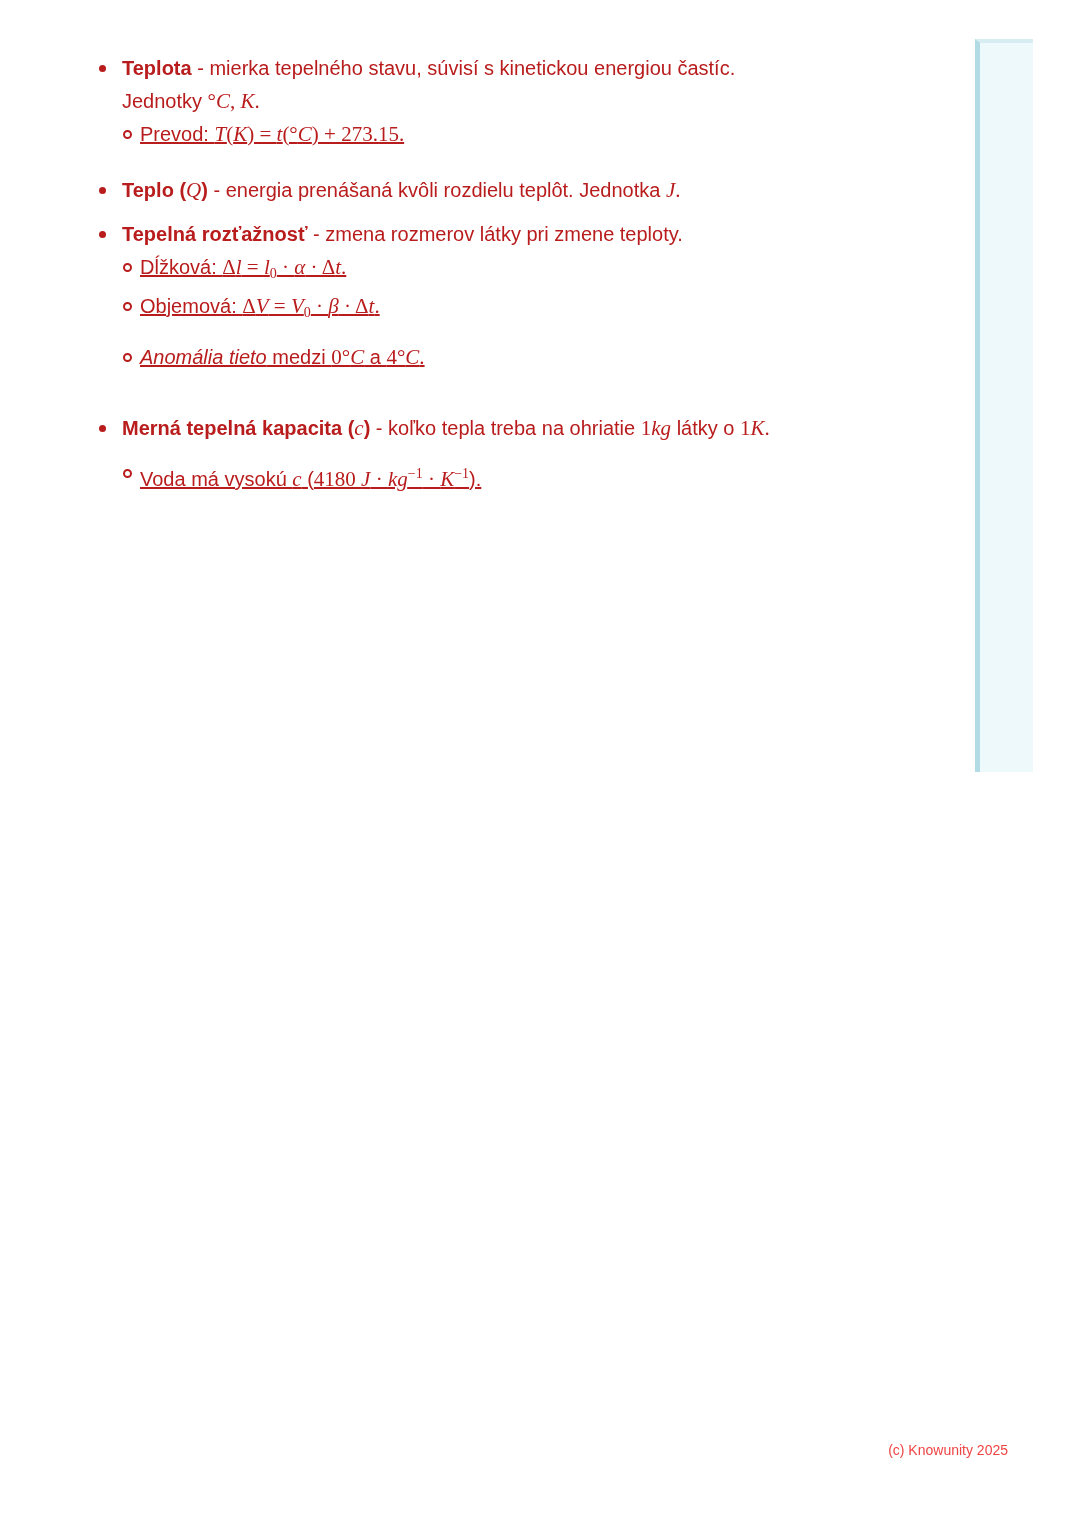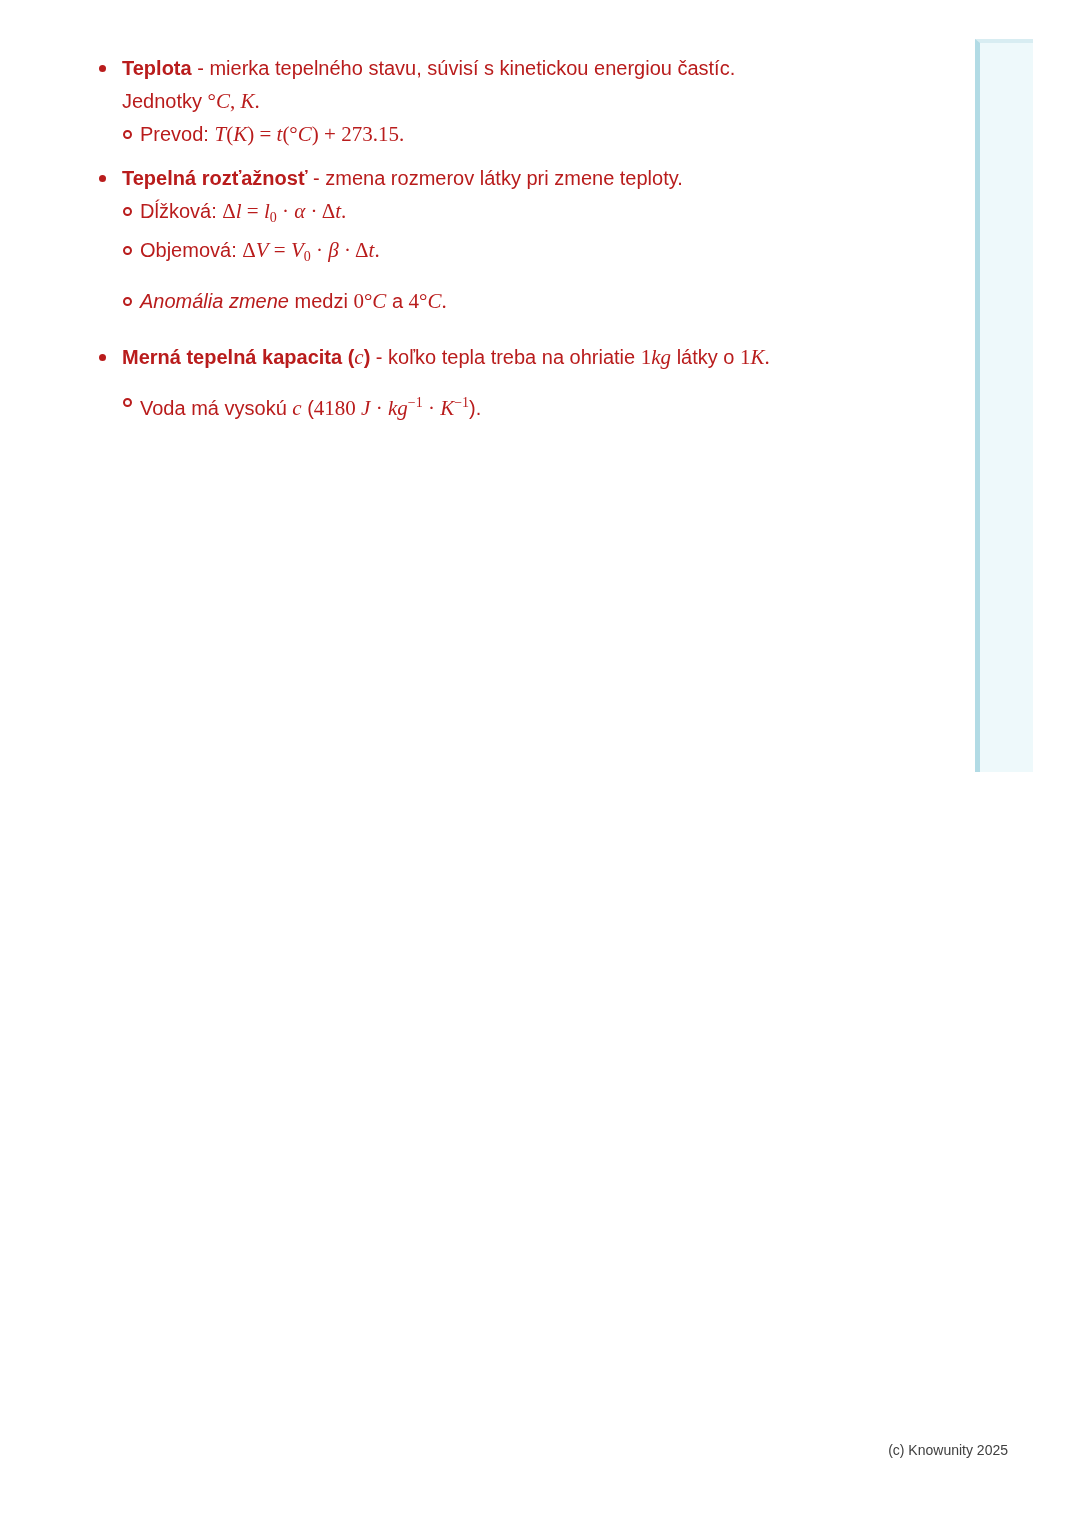--- a/index.html
+++ b/index.html
@@ -3,21 +3,21 @@
 <meta charset="utf-8">
 <style>
   html,body{margin:0;padding:0;}
   body{
     width:1080px;height:1528px;position:relative;background:#ffffff;
     font-family:"Liberation Sans",sans-serif;overflow:hidden;
   }
   .content{position:absolute;left:88px;top:52px;width:860px;color:#222b3a;}
   .line{line-height:33px;font-size:20px;white-space:nowrap;}
   .item1{position:relative;padding-left:34px;}
-  .item2{position:relative;padding-left:18px;}
+  .item2{position:relative;padding-left:18px;text-decoration:underline;}
   .marker{display:block;}
   .dot{position:absolute;left:11px;top:13px;width:7px;height:7px;border-radius:50%;background:currentColor;}
   .circle{position:absolute;left:1px;top:12px;width:5px;height:5px;border:2px solid currentColor;border-radius:50%;background:transparent;}
   .run.b{font-weight:bold;}
   .run.i{font-style:italic;}
   .run.m{font-family:"Liberation Serif",serif;font-style:italic;font-size:21px;}
   .run.mr{font-family:"Liberation Serif",serif;font-size:21px;}
   .run.sup{font-family:"Liberation Serif",serif;font-size:14px;vertical-align:8px;}
   .run.sub{font-family:"Liberation Serif",serif;font-size:14px;vertical-align:-4px;}
   .paragraph{margin-top:22px;}
@@ -34,42 +34,46 @@
   <div id="list">
       <div class="item1">
         <span class="marker dot"></span>
         <div class="line"><span class="run b">Teplota</span><span class="run t"> - mierka tepelného stavu, súvisí s kinetickou energiou častíc.</span></div>
         <div class="line"><span class="run t">Jednotky </span><span class="run mr">°</span><span class="run m">C</span><span class="run mr">, </span><span class="run m">K</span><span class="run mr">.</span></div>
         <div class="item2">
           <span class="marker circle"></span>
           <div class="line"><span class="run t">Prevod: </span><span class="run m">T</span><span class="run mr">(</span><span class="run m">K</span><span class="run mr">) = </span><span class="run m">t</span><span class="run mr">(°</span><span class="run m">C</span><span class="run mr">) + 273.15.</span></div>
         </div>
       </div>
+      <div class="item1" style="margin-top: 23px;">
+        <span class="marker dot"></span>
+        <div class="line"><span class="run b">Teplo (</span><span class="run m">Q</span><span class="run b">)</span><span class="run t"> - energia prenášaná kvôli rozdielu teplôt. Jednotka </span><span class="run m">J</span><span class="run mr">.</span></div>
+      </div>
       <div class="item1" style="margin-top: 11px;">
         <span class="marker dot"></span>
         <div class="line"><span class="run b">Tepelná rozťažnosť</span><span class="run t"> - zmena rozmerov látky pri zmene teploty.</span></div>
         <div class="item2">
           <span class="marker circle"></span>
           <div class="line"><span class="run t">Dĺžková: </span><span class="run mr">Δ</span><span class="run m">l</span><span class="run mr"> = </span><span class="run m">l</span><span class="run sub">0</span><span class="run mr"> · </span><span class="run m">α</span><span class="run mr"> · Δ</span><span class="run m">t</span><span class="run mr">.</span></div>
         </div>
         <div class="item2" style="">
           <span class="marker circle"></span>
           <div class="line"><span class="run t">Objemová: </span><span class="run mr">Δ</span><span class="run m">V</span><span class="run mr"> = </span><span class="run m">V</span><span class="run sub">0</span><span class="run mr"> · </span><span class="run m">β</span><span class="run mr"> · Δ</span><span class="run m">t</span><span class="run mr">.</span></div>
         </div>
         <div class="item2" style="margin-top: 12px;">
           <span class="marker circle"></span>
-          <div class="line"><span class="run i">Anomália zmene</span><span class="run t"> medzi </span><span class="run mr">0°</span><span class="run m">C</span><span class="run t"> a </span><span class="run mr">4°</span><span class="run m">C</span><span class="run mr">.</span></div>
+          <div class="line"><span class="run i">Anomália tieto</span><span class="run t"> medzi </span><span class="run mr">0°</span><span class="run m">C</span><span class="run t"> a </span><span class="run mr">4°</span><span class="run m">C</span><span class="run mr">.</span></div>
         </div>
       </div>
-      <div class="item1" style="margin-top: 23px;">
+      <div class="item1" style="margin-top: 38px;">
         <span class="marker dot"></span>
         <div class="line"><span class="run b">Merná tepelná kapacita (</span><span class="run m">c</span><span class="run b">)</span><span class="run t"> - koľko tepla treba na ohriatie </span><span class="run mr">1</span><span class="run m">kg</span><span class="run t"> látky o </span><span class="run mr">1</span><span class="run m">K</span><span class="run mr">.</span></div>
         <div class="item2" style="margin-top: 12px;">
           <span class="marker circle"></span>
           <div class="line"><span class="run t">Voda má vysokú </span><span class="run m">c</span><span class="run t"> (</span><span class="run mr">4180 </span><span class="run m">J</span><span class="run mr"> · </span><span class="run m">kg</span><span class="run sup">−1</span><span class="run mr"> · </span><span class="run m">K</span><span class="run sup">−1</span><span class="run t">).</span></div>
         </div>
       </div>
     </div>
 </div>
 
 <div class="side-scrollbar" style="background: rgb(238, 249, 251); border-left-color: rgb(178, 219, 229); border-top-color: rgb(216, 237, 242);"></div>
 
-<div class="footer" style="color: #404040;">(c) Knowunity 2025</div>
+<div class="footer" style="color: #ef4444;">(c) Knowunity 2025</div>
 
 </body></html>

